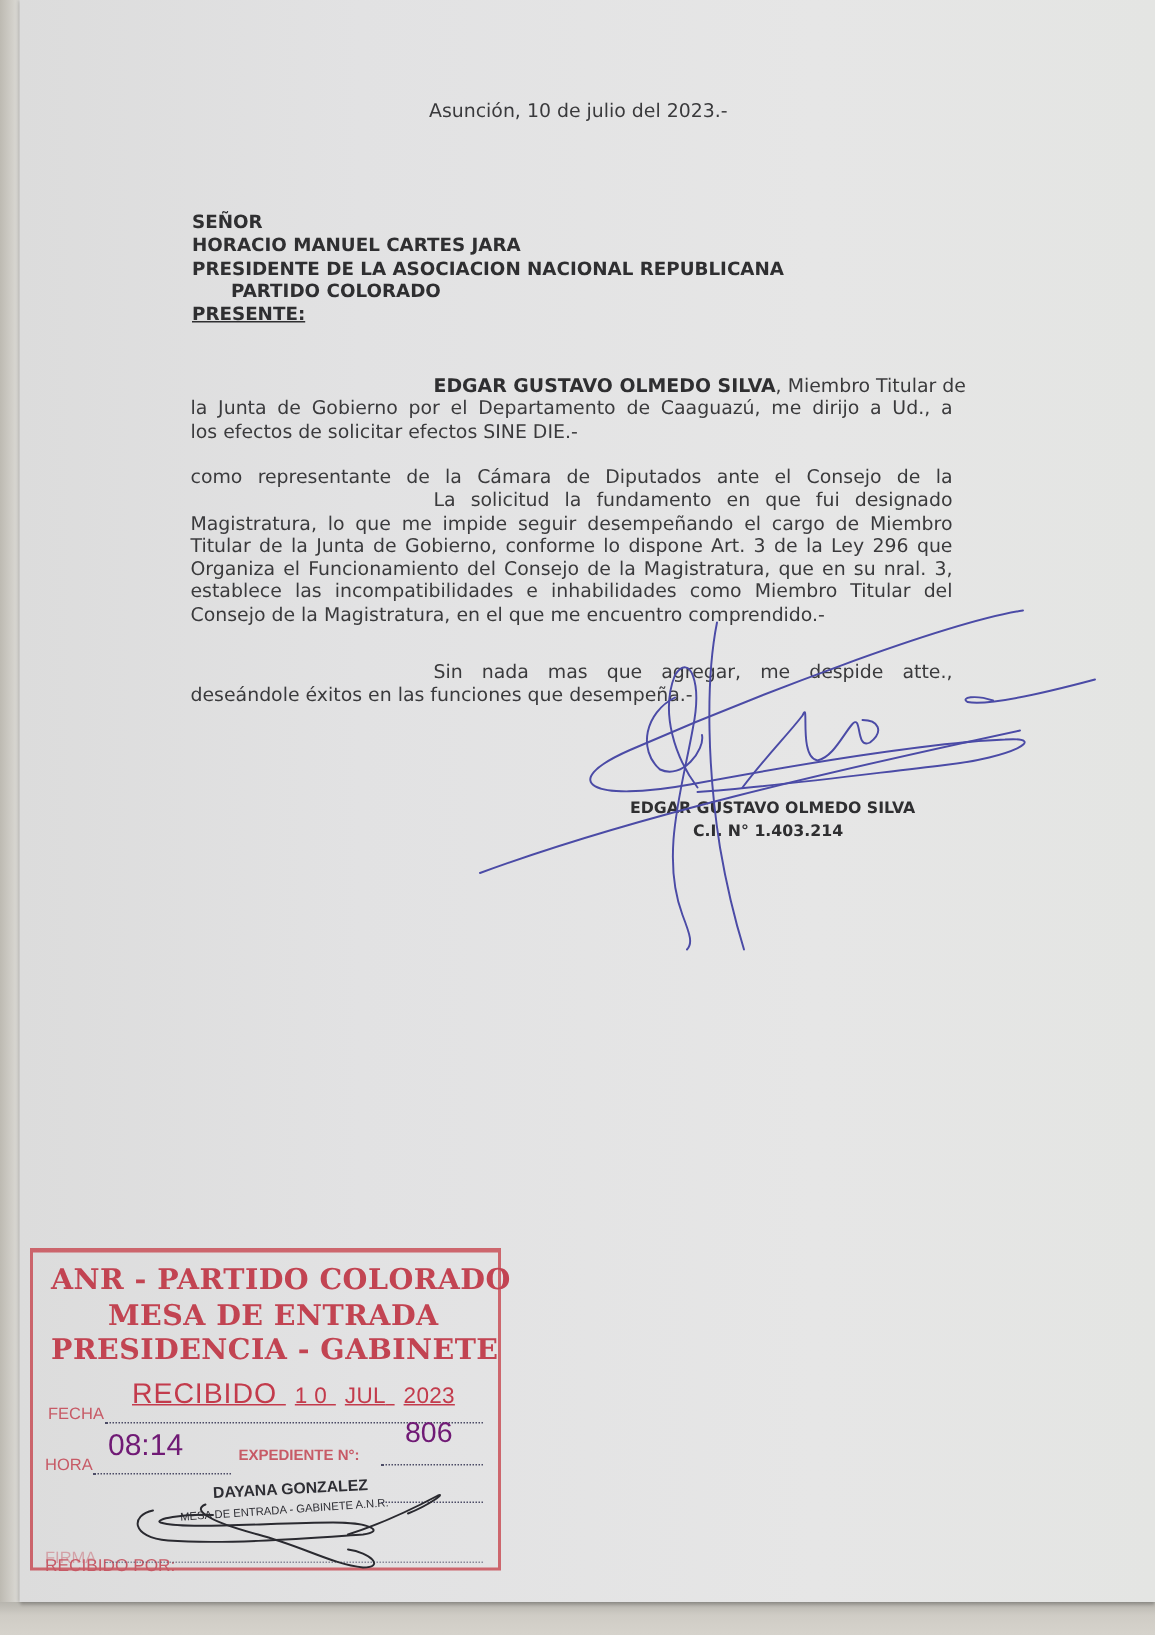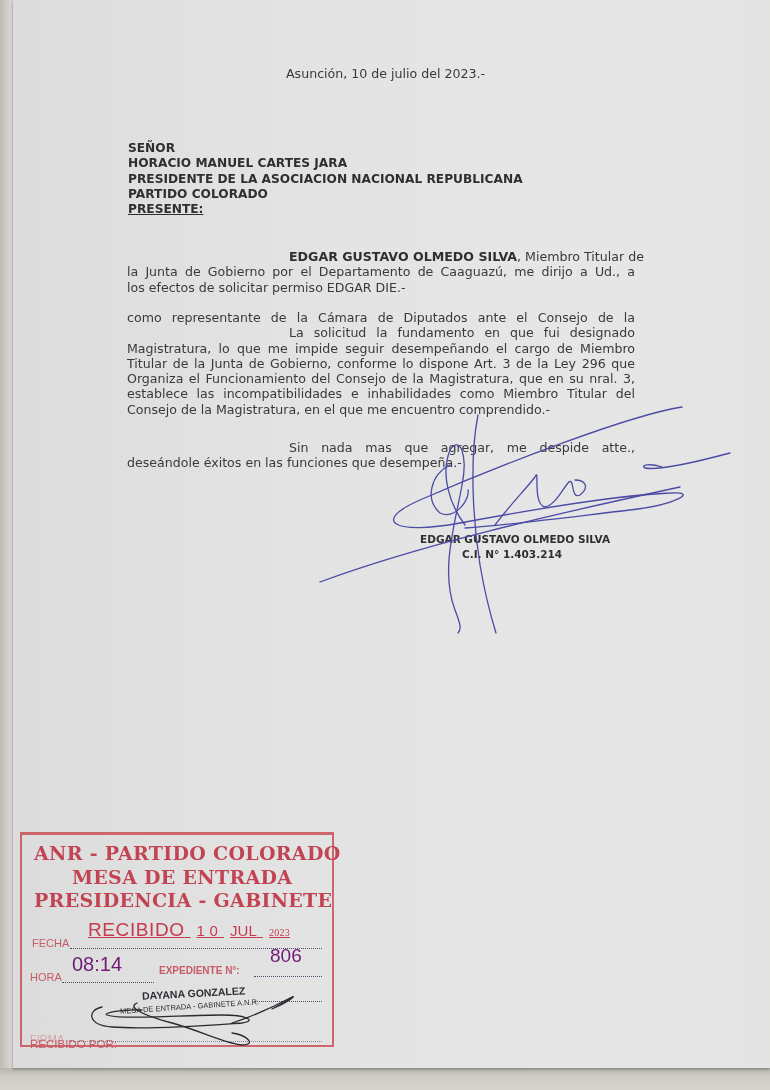--- a/index.html
+++ b/index.html
@@ -23,21 +23,21 @@
       box-shadow: -1px 0 2px rgba(0,0,0,0.15), 0 2px 2px rgba(0,0,0,0.18);
     }
     .text {
       position: absolute; color: #3a3a3c; font-size: 12.6px; white-space: nowrap;
     }
     .date { left: 286px; top: 66px; }
     .addr { left: 128px; font-weight: bold; font-size: 12.2px; color: #2f2f31; }
     .addr.l1 { top: 141px; }
     .addr.l2 { top: 156px; }
     .addr.l3 { top: 172px; }
-    .addr.l4 { top: 187px; }
+    .addr.l4 { top: 187px; margin-left: 26px; }
     .addr.l5 { top: 202px; text-decoration: underline; }
 
     .para {
       position: absolute; left: 127px; width: 508px;
       font-size: 12.6px; line-height: 15.3px; color: #3a3a3c;
       text-align: justify; text-align-last: left;
     }
     .para .line { display: block; text-align: justify; text-align-last: justify; white-space: nowrap; }
     .para .line.last { text-align-last: left; }
     .para .indent { padding-left: 162px; }
@@ -105,21 +105,21 @@
 
 <div class="text addr l1">SEÑOR</div>
 <div class="text addr l2">HORACIO MANUEL CARTES JARA</div>
 <div class="text addr l3">PRESIDENTE DE LA ASOCIACION NACIONAL REPUBLICANA</div>
 <div class="text addr l4">PARTIDO COLORADO</div>
 <div class="text addr l5">PRESENTE:</div>
 
 <div class="para p1">
   <span class="line indent"><span class="bold">EDGAR GUSTAVO OLMEDO SILVA</span><span>, Miembro Titular de</span></span>
   <span class="line">la Junta de Gobierno por el Departamento de Caaguazú, me dirijo a Ud., a</span>
-  <span class="line last">los efectos de solicitar permiso EDGAR DIE.-</span>
+  <span class="line last">los efectos de solicitar efectos SINE DIE.-</span>
 </div>
 
 <div class="para p2">
   <span class="line">como representante de la Cámara de Diputados ante el Consejo de la</span>
   <span class="line indent">La solicitud la fundamento en que fui designado</span>
   <span class="line">Magistratura, lo que me impide seguir desempeñando el cargo de Miembro</span>
   <span class="line">Titular de la Junta de Gobierno, conforme lo dispone Art. 3 de la Ley 296 que</span>
   <span class="line">Organiza el Funcionamiento del Consejo de la Magistratura, que en su nral. 3,</span>
   <span class="line">establece las incompatibilidades e inhabilidades como Miembro Titular del</span>
   <span class="line last">Consejo de la Magistratura, en el que me encuentro comprendido.-</span>
@@ -154,21 +154,21 @@
   <div class="stamp-line st1">ANR - PARTIDO COLORADO</div>
   <div class="stamp-line st2">MESA DE ENTRADA</div>
   <div class="stamp-line st3">PRESIDENCIA - GABINETE</div>
 
   <div class="st-label" style="left:10px; top:102px;">FECHA</div>
   <div class="dots" style="left:48px; top:113px; width:252px;"></div>
   <div class="recibido">
     <span>RECIBIDO</span>
     <span class="sm" style="margin-left:6px;">1 0</span>
     <span class="sm" style="margin-left:6px;">JUL</span>
-    <span class="sm" style="margin-left:6px; font-size:10px;font-family:Liberation Serif, serif;">2023</span>
+    <span class="sm" style="margin-left:6px; font-size:15px;">2023</span>
   </div>
 
   <div class="st-label" style="left:8px; top:136px;">HORA</div>
   <div class="dots" style="left:40px; top:147px; width:92px;"></div>
   <div class="hand" style="left:50px; top:118px; font-size:20px;">08:14</div>
   <div class="st-label" style="left:137px; top:130px; font-weight:bold; font-size:10px;">EXPEDIENTE N°:</div>
   <div class="dots" style="left:232px; top:141px; width:68px;"></div>
   <div class="hand" style="left:248px; top:110px; font-size:19px;">806</div>
 
   <div class="st-label" style="left:8px; top:168px; font-size:11.5px;margin-top:35px;">RECIBIDO POR:</div>

